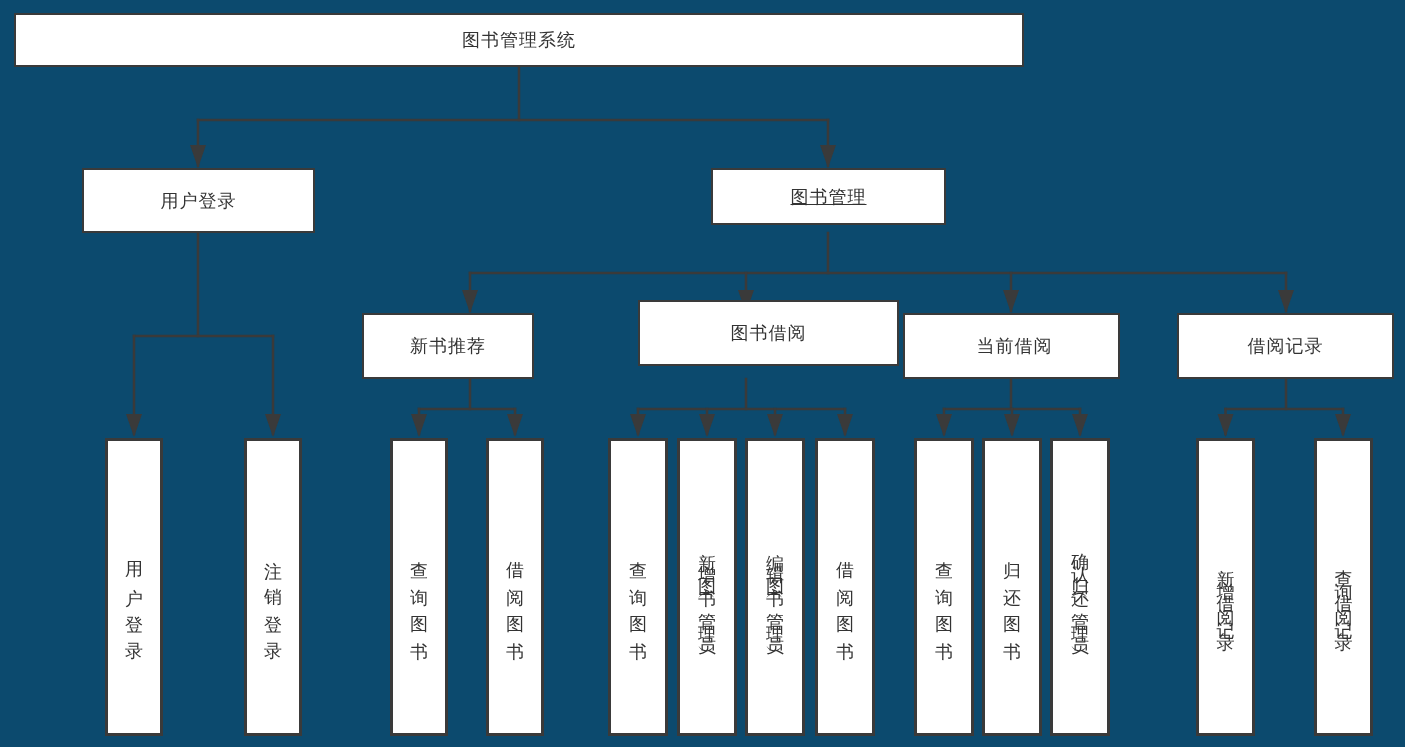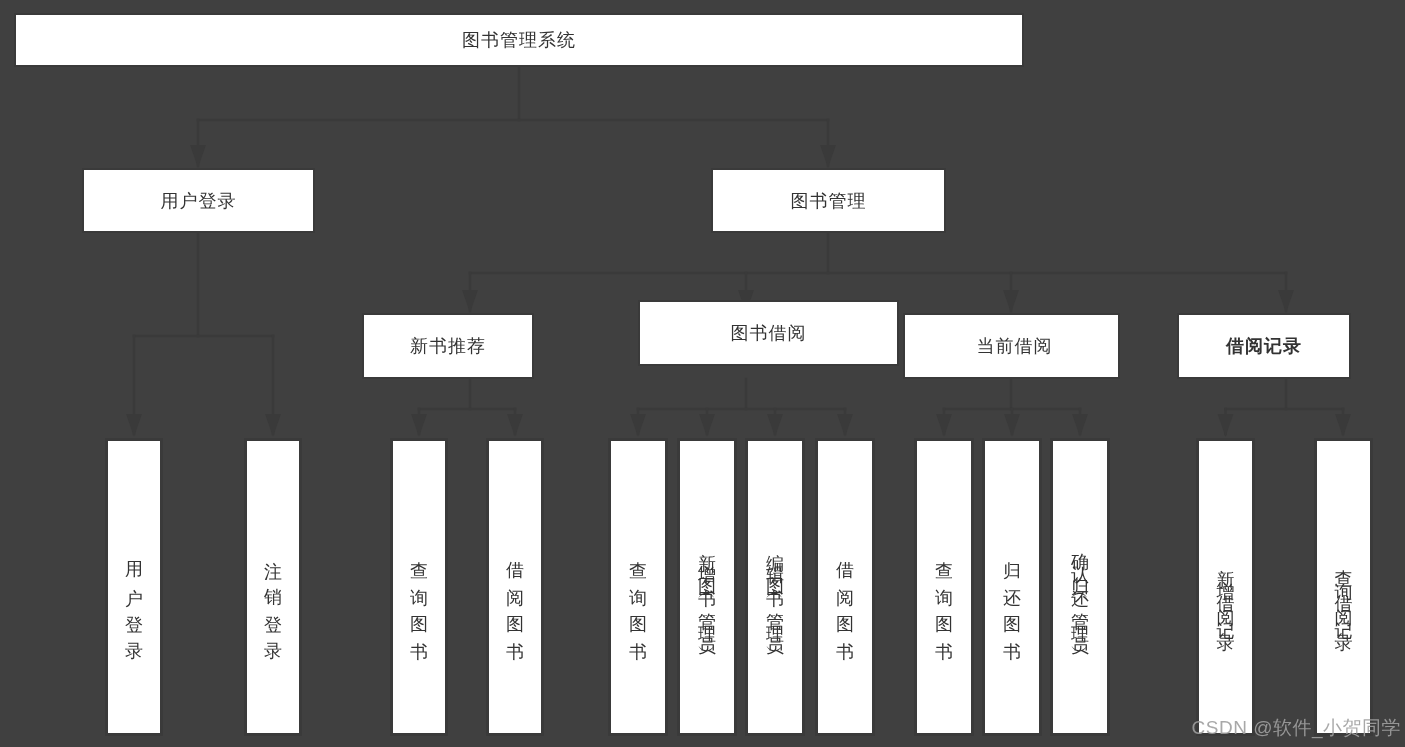--- a/index.html
+++ b/index.html
@@ -1,20 +1,20 @@
 <!DOCTYPE html>
 <html><head>
 <meta charset="utf-8">
 <style>
   html, body { margin: 0; padding: 0; background: #ffffff; }
   .canvas {
     position: relative;
     width: 1405px;
     height: 747px;
-    background: #404040;
+    background: #0c4a6e;
     overflow: hidden;
     font-family: "Liberation Sans", "DejaVu Sans", sans-serif;
   }
   .connectors {
     position: absolute;
     left: 0; top: 0;
     width: 1405px; height: 747px;
   }
   .node {
     position: absolute;
@@ -104,33 +104,33 @@
       <polygon points="1217.5,414 1233.5,414 1225.5,437" fill="#3a3a3a"></polygon>
       <polygon points="1335,414 1351,414 1343,437" fill="#3a3a3a"></polygon>
     </svg>
   <div id="nodes">
       <div class="node h" style="left: 14px; top: 13px; width: 1010px; height: 54px;">
         <span class="lbl">图书管理系统</span>
       </div>
       <div class="node h" style="left: 82px; top: 168px; width: 233px; height: 65px;">
         <span class="lbl">用户登录</span>
       </div>
-      <div class="node h" style="left: 711px; top: 168px; width: 235px; height: 65px;">
+      <div class="node h" style="left: 711px; top: 168px; width: 235px; height: 57px; text-decoration: underline;">
         <span class="lbl">图书管理</span>
       </div>
       <div class="node h" style="left: 362px; top: 313px; width: 172px; height: 66px;">
         <span class="lbl">新书推荐</span>
       </div>
       <div class="node h" style="left: 638px; top: 300px; width: 261px; height: 66px;">
         <span class="lbl">图书借阅</span>
       </div>
       <div class="node h" style="left: 903px; top: 313px; width: 217px; height: 66px; padding-left: 6px;">
         <span class="lbl">当前借阅</span>
       </div>
-      <div class="node h" style="left: 1177px; top: 313px; width: 174px; height: 66px; font-weight: bold;">
+      <div class="node h" style="left: 1177px; top: 313px; width: 217px; height: 66px;">
         <span class="lbl">借阅记录</span>
       </div>
       <div class="node v v4" style="left: 105px; top: 438px; width: 58px; height: 298px;">
         <span class="lbl">用户登录</span>
       </div>
       <div class="node v v4" style="left: 244px; top: 438px; width: 58px; height: 298px;">
         <span class="lbl">注销登录</span>
       </div>
       <div class="node v v4" style="left: 390px; top: 438px; width: 58px; height: 298px;">
         <span class="lbl">查询图书</span>
@@ -159,14 +159,13 @@
       <div class="node v v9" style="left: 1050px; top: 438px; width: 60px; height: 298px;">
         <span class="lbl">确认归还（管理员）</span>
       </div>
       <div class="node v v6" style="left: 1196px; top: 438px; width: 59px; height: 298px;">
         <span class="lbl">新增借阅记录</span>
       </div>
       <div class="node v v6" style="left: 1314px; top: 438px; width: 59px; height: 298px;">
         <span class="lbl">查询借阅记录</span>
       </div>
     </div>
-  <div class="watermark">CSDN @软件_小贺同学</div>
 </div>
 
 </body></html>

